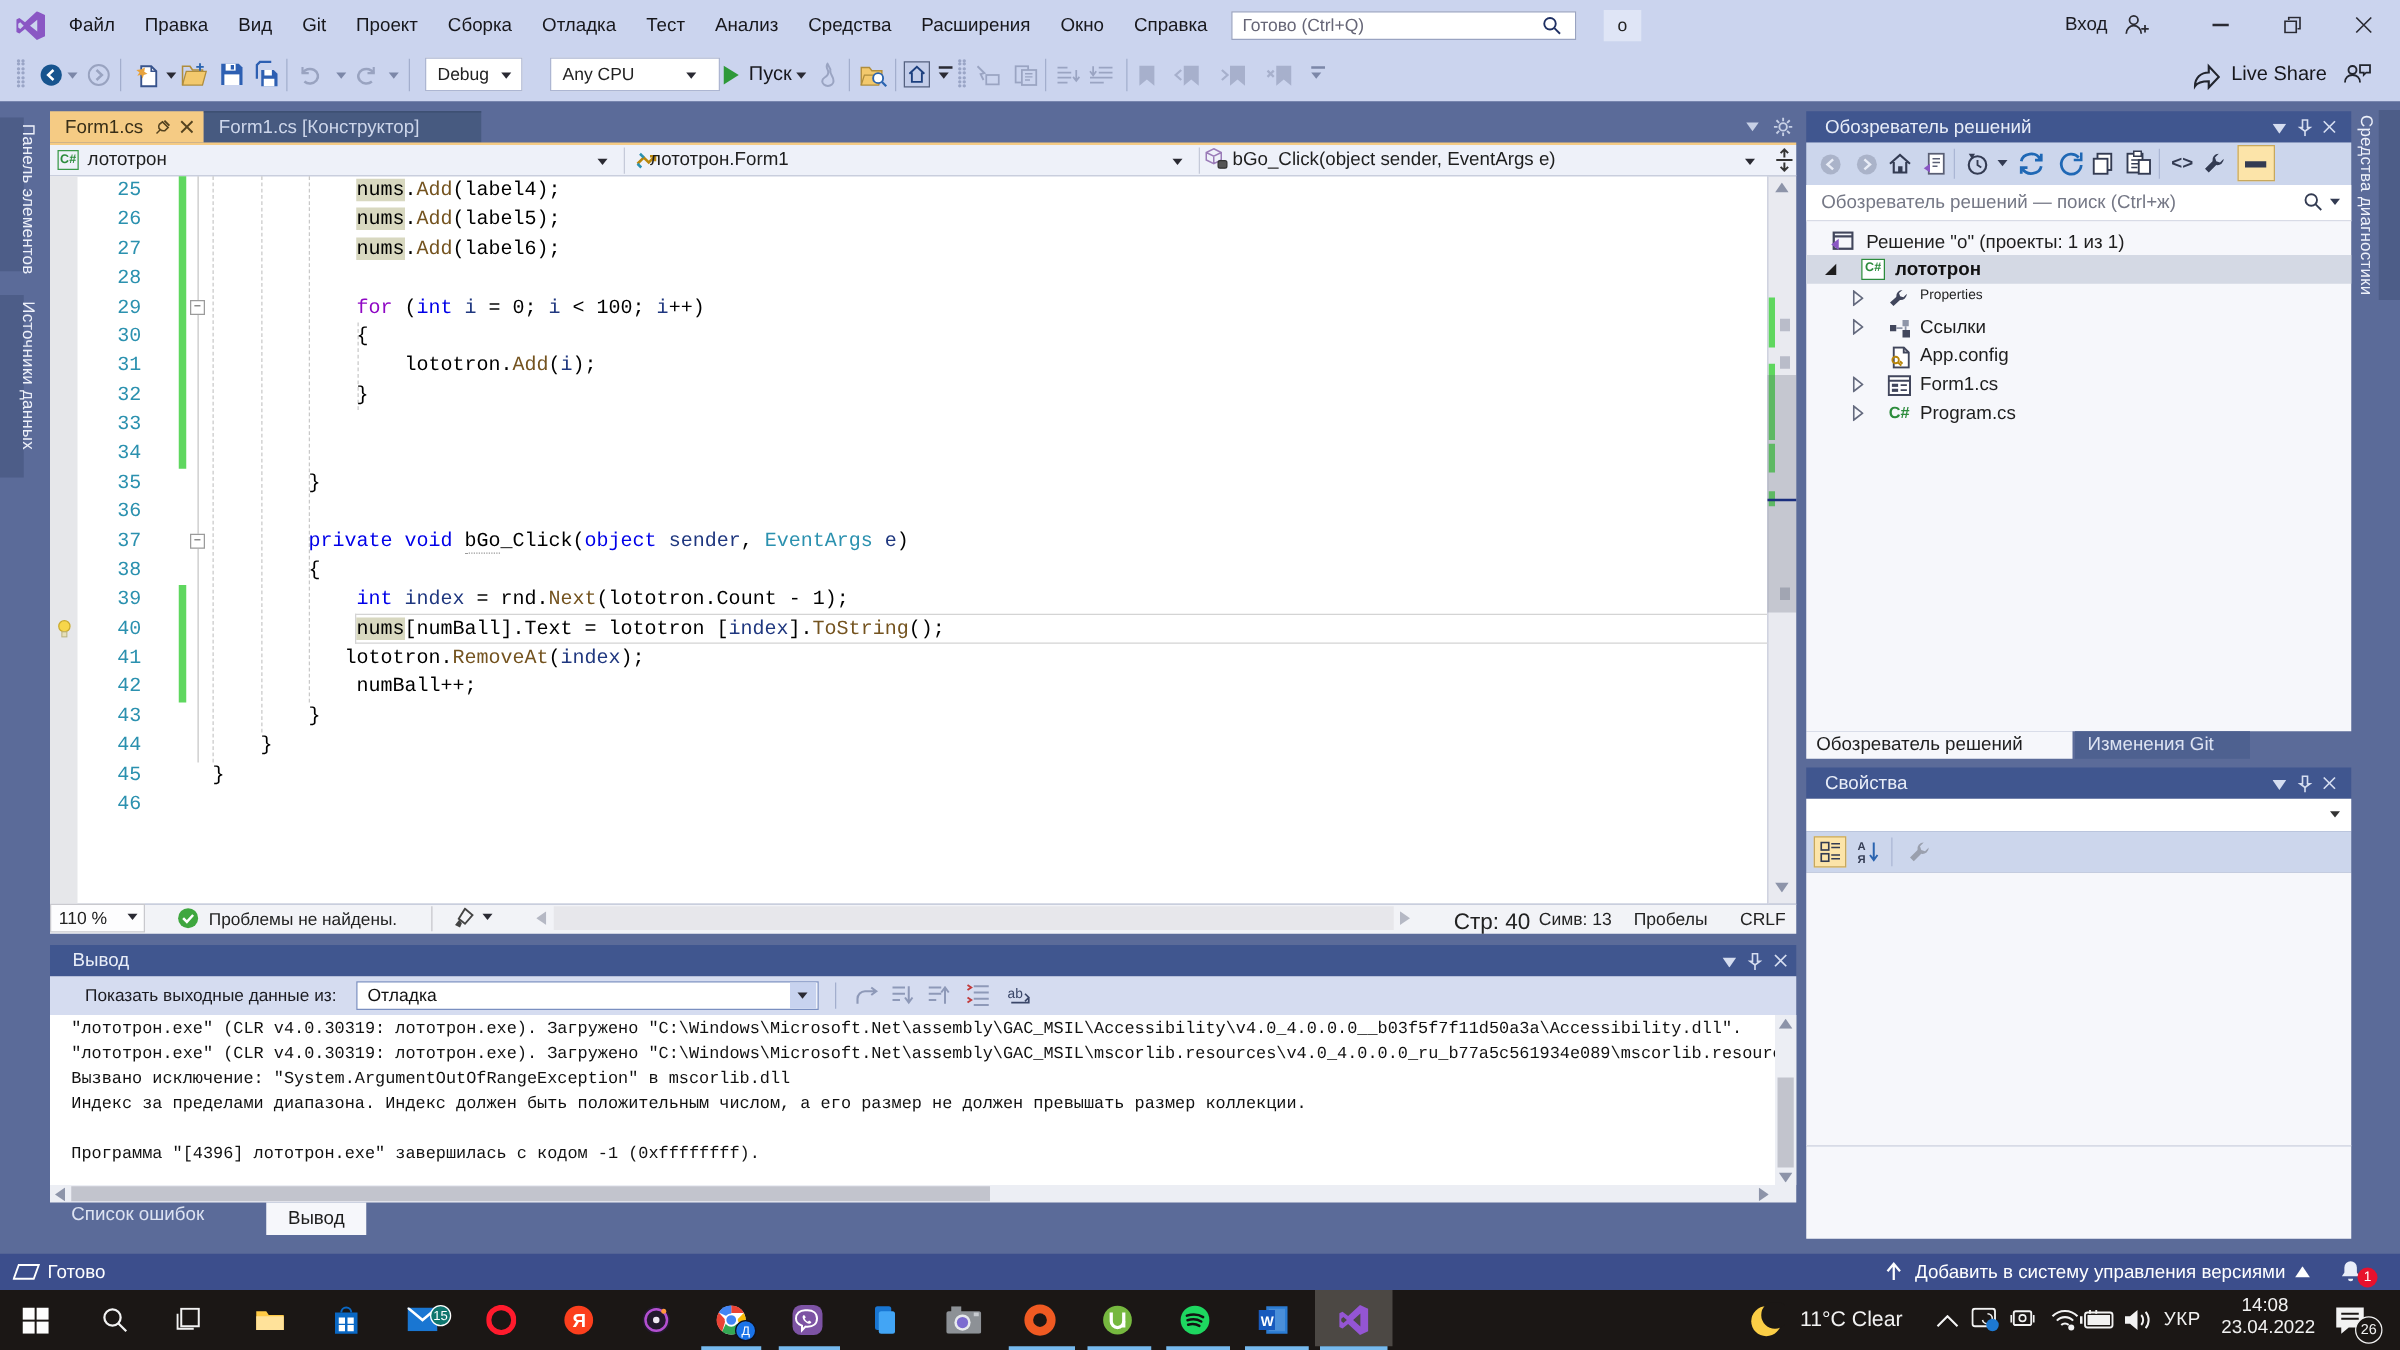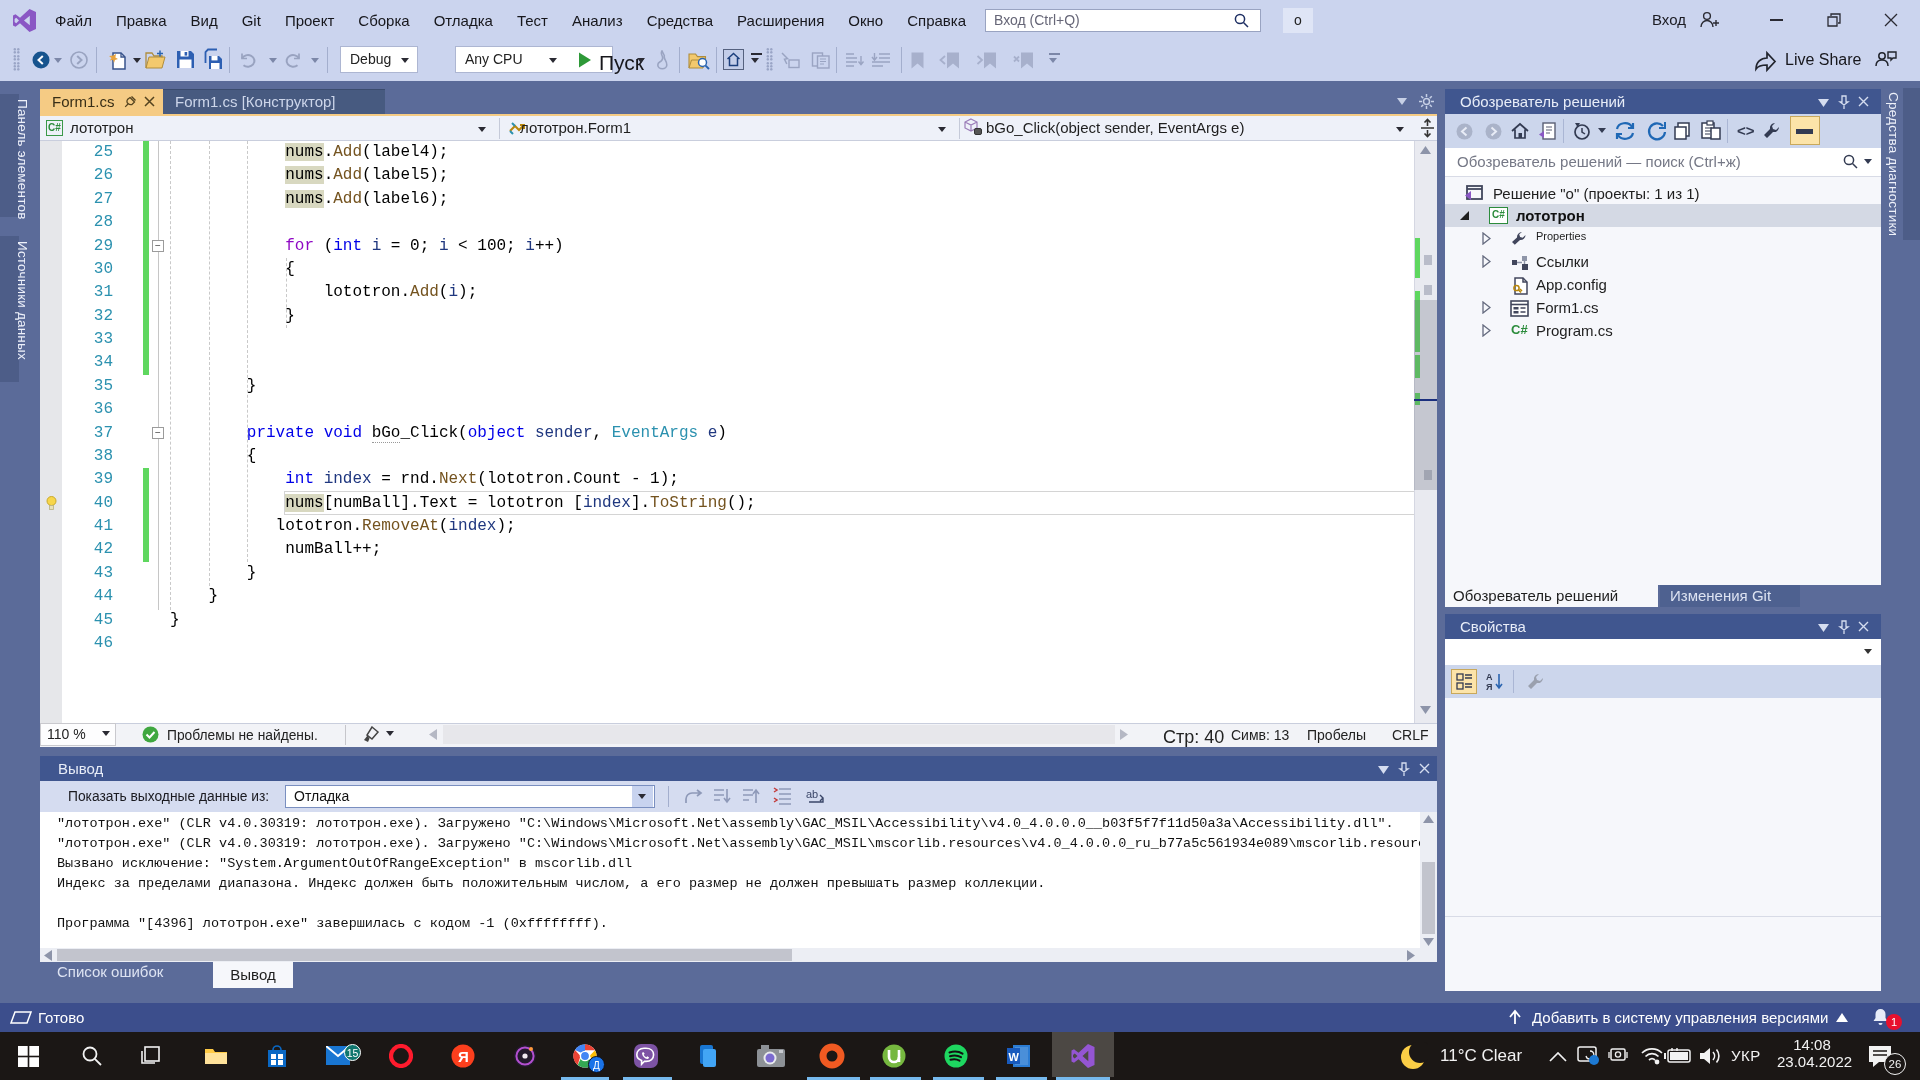--- a/index.html
+++ b/index.html
@@ -74,21 +74,21 @@
     <span>Проект</span>
     <span>Сборка</span>
     <span>Отладка</span>
     <span>Тест</span>
     <span>Анализ</span>
     <span>Средства</span>
     <span>Расширения</span>
     <span>Окно</span>
     <span>Справка</span>
   </div>
-<div class="abs" id="searchbox">Вход (Ctrl+Q)</div>
+<div class="abs" id="searchbox">Готово (Ctrl+Q)</div>
 <svg class="abs" style="left:1234px;top:13px" width="15" height="15" viewBox="0 0 15 15">
     <circle cx="6" cy="6" r="4.6" fill="none" stroke="#1e2f63" stroke-width="1.5"></circle>
     <line x1="9.5" y1="9.5" x2="14" y2="14" stroke="#1e2f63" stroke-width="1.5"></line>
   </svg>
 <div class="abs" id="obtn">o</div>
 <div class="abs" style="left:1652px;top:11px;font-size:15px;color:#1b1b22">Вход</div>
 <svg class="abs" style="left:1698px;top:10px" width="22" height="20" viewBox="0 0 22 20">
     <circle cx="9" cy="6" r="3.4" fill="none" stroke="#2b2b33" stroke-width="1.4"></circle>
     <path d="M3 17 c0-4 3-6.5 6-6.5 s6 2.5 6 6.5" fill="none" stroke="#2b2b33" stroke-width="1.4"></path>
     <path d="M15 13 h6 M18 10 v6" stroke="#2b2b33" stroke-width="1.4"></path>
@@ -143,26 +143,26 @@
   </svg>
 <div class="ddg" style="left:269px"></div>
 <svg class="abs" style="left:284px;top:51px" width="19" height="19" viewBox="0 0 19 19">
     <path d="M15 2.5 v5 h-5" fill="none" stroke="#99a3c0" stroke-width="1.7"></path>
     <path d="M15 7.5 a6.5 5.8 0 1 0 -1.5 6.7" fill="none" stroke="#99a3c0" stroke-width="2"></path>
   </svg>
 <div class="ddg" style="left:311px"></div>
 <div class="tsep" style="left:327px"></div>
 <div class="ddbox" style="left:340px;width:78px">Debug</div>
 <div class="dda" style="left:401px"></div>
-<div class="ddbox" style="left:455px;width:158px">Any CPU</div>
+<div class="ddbox" style="left:440px;width:136px">Any CPU</div>
 <div class="dda" style="left:549px"></div>
 <svg class="abs" style="left:577px;top:51px" width="16" height="18" viewBox="0 0 16 18">
     <path d="M2 1.5 L14 9 L2 16.5 Z" fill="#2e9938"></path>
   </svg>
-<div class="abs" style="left:599px;top:51px;font-size:21px;color:#17171c">Пуск</div>
+<div class="abs" style="left:599px;top:51px;font-size:16px;color:#17171c">Пуск</div>
 <div class="dda" style="left:637px"></div>
 <svg class="abs" style="left:653px;top:50px" width="18" height="20" viewBox="0 0 18 20">
     <path d="M9 1 C6.5 5 11.5 6 9 10 C7.3 12.6 4.8 11.8 4.8 15 a4.5 3.8 0 0 0 9 0 C13.8 10 10.5 10 11.3 5.5 Z" fill="none" stroke="#9aa4c2" stroke-width="1.6"></path>
   </svg>
 <div class="tsep" style="left:679px"></div>
 <svg class="abs" style="left:688px;top:50px" width="22" height="21" viewBox="0 0 22 21">
     <path d="M1 18 V4 h6.5 l2 2.6 h8 v3.4" fill="#f3c96d" stroke="#b08d3c" stroke-width="1.1"></path>
     <path d="M1 18 L3.5 10 h14 l-2.5 8 Z" fill="#f3c96d" stroke="#b08d3c" stroke-width="1"></path>
     <circle cx="14.5" cy="12.5" r="4" fill="#fff" stroke="#2a64b0" stroke-width="1.5"></circle>
     <line x1="17.6" y1="15.6" x2="21" y2="19" stroke="#2a64b0" stroke-width="1.9"></line>

